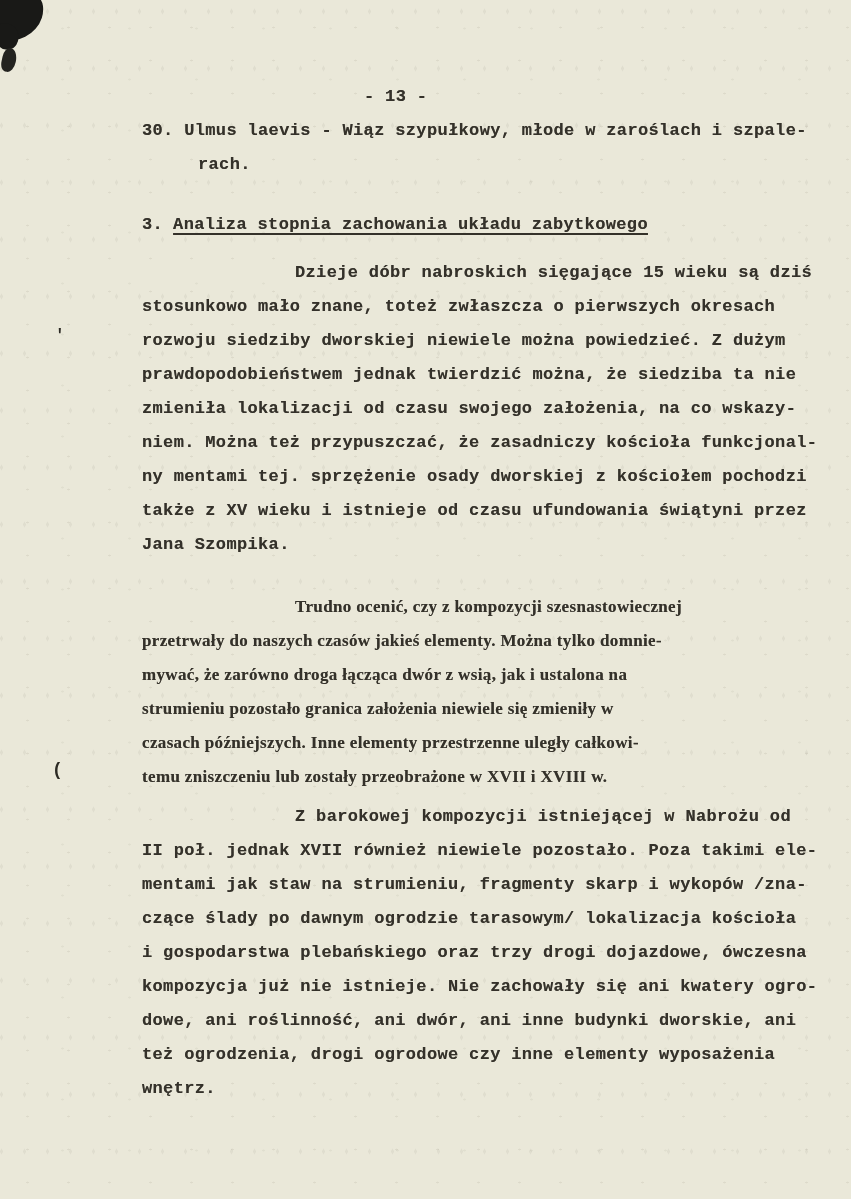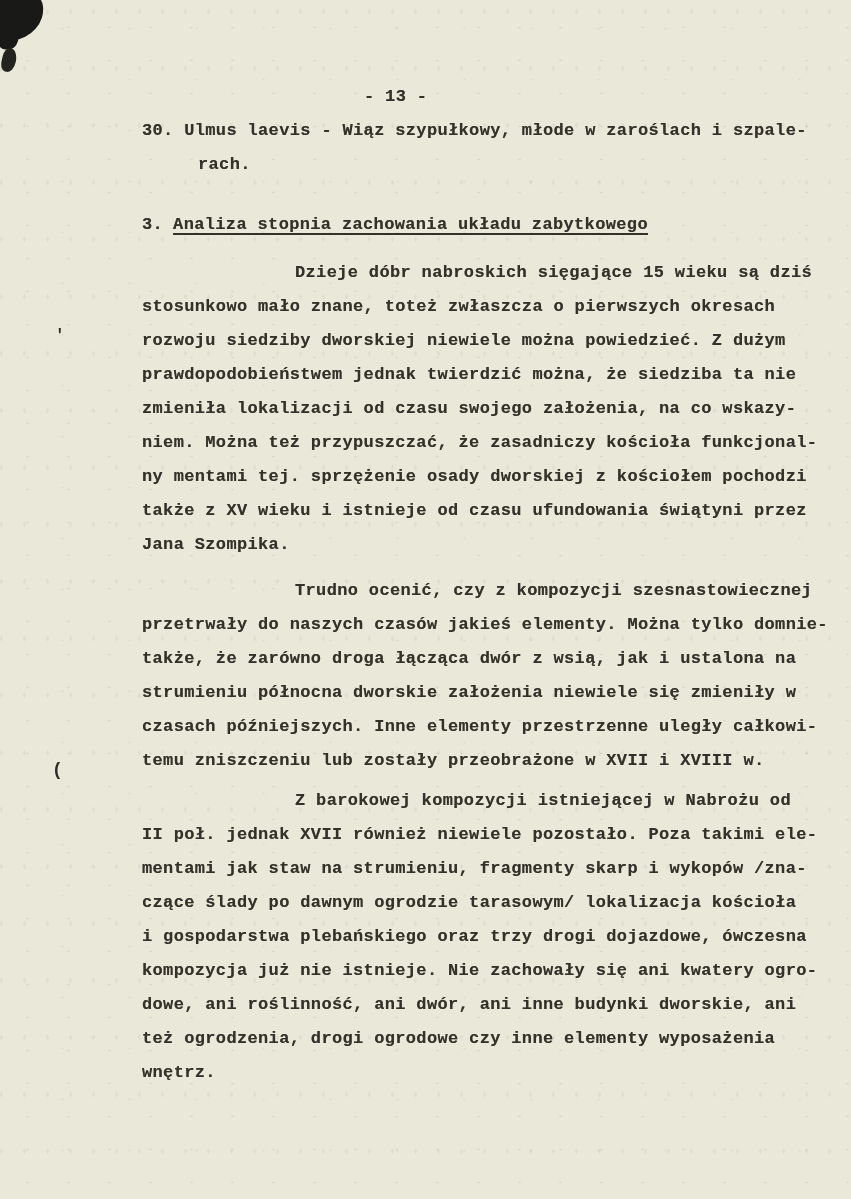--- a/index.html
+++ b/index.html
@@ -58,21 +58,21 @@
     text-decoration: underline;
     text-decoration-thickness: 1.6px;
     text-underline-offset: 4px;
   }
   .para {
     margin-top: 14px;
   }
   .para .line:first-child {
     padding-left: 153px;
   }
-  .para-2 { margin-top: 12px; }
+  .para-2 { margin-top: 28px; font-family: Liberation Serif, serif; }
   .para-3 { margin-top: 6px; }
 
   
   .blob-top-corner {
     position: absolute;
     top: -8px;
     left: -10px;
     width: 54px;
     height: 48px;
     background: #191917;
@@ -139,22 +139,22 @@
         <div class="line">zmieniła lokalizacji od czasu swojego założenia, na co wskazy-</div>
         <div class="line">niem. Można też przypuszczać, że zasadniczy kościoła funkcjonal-</div>
         <div class="line">ny mentami tej. sprzężenie osady dworskiej z kościołem pochodzi</div>
         <div class="line">także z XV wieku i istnieje od czasu ufundowania świątyni przez</div>
         <div class="line">Jana Szompika.</div>
       </div>
 
     <div class="para para-2">
         <div class="line">Trudno ocenić, czy z kompozycji szesnastowiecznej</div>
         <div class="line">przetrwały do naszych czasów jakieś elementy. Można tylko domnie-</div>
-        <div class="line">także, że zarówno droga łącząca dwór z wsią, jak i ustalona na</div>
-        <div class="line">strumieniu północna dworskie założenia niewiele się zmieniły w</div>
+        <div class="line">mywać, że zarówno droga łącząca dwór z wsią, jak i ustalona na</div>
+        <div class="line">strumieniu pozostało granica założenia niewiele się zmieniły w</div>
         <div class="line">czasach późniejszych. Inne elementy przestrzenne uległy całkowi-</div>
         <div class="line">temu zniszczeniu lub zostały przeobrażone w XVII i XVIII w.</div>
       </div>
 
     <div class="para para-3">
         <div class="line">Z barokowej kompozycji istniejącej w Nabrożu od</div>
         <div class="line">II poł. jednak XVII również niewiele pozostało. Poza takimi ele-</div>
         <div class="line">mentami jak staw na strumieniu, fragmenty skarp i wykopów /zna-</div>
         <div class="line">czące ślady po dawnym ogrodzie tarasowym/ lokalizacja kościoła</div>
         <div class="line">i gospodarstwa plebańskiego oraz trzy drogi dojazdowe, ówczesna</div>

